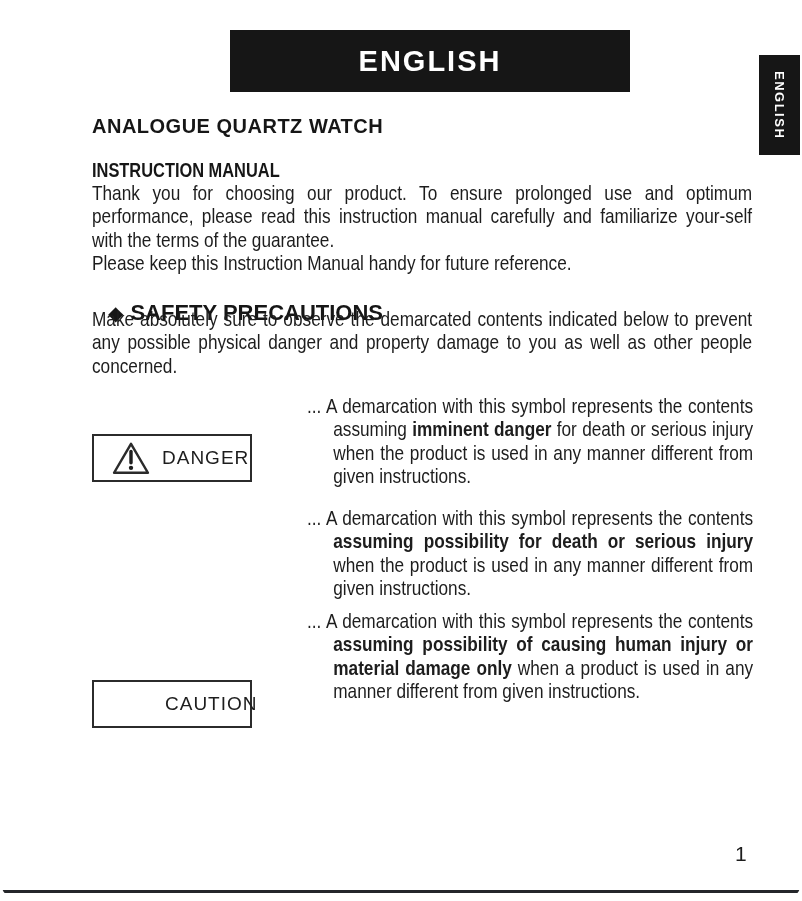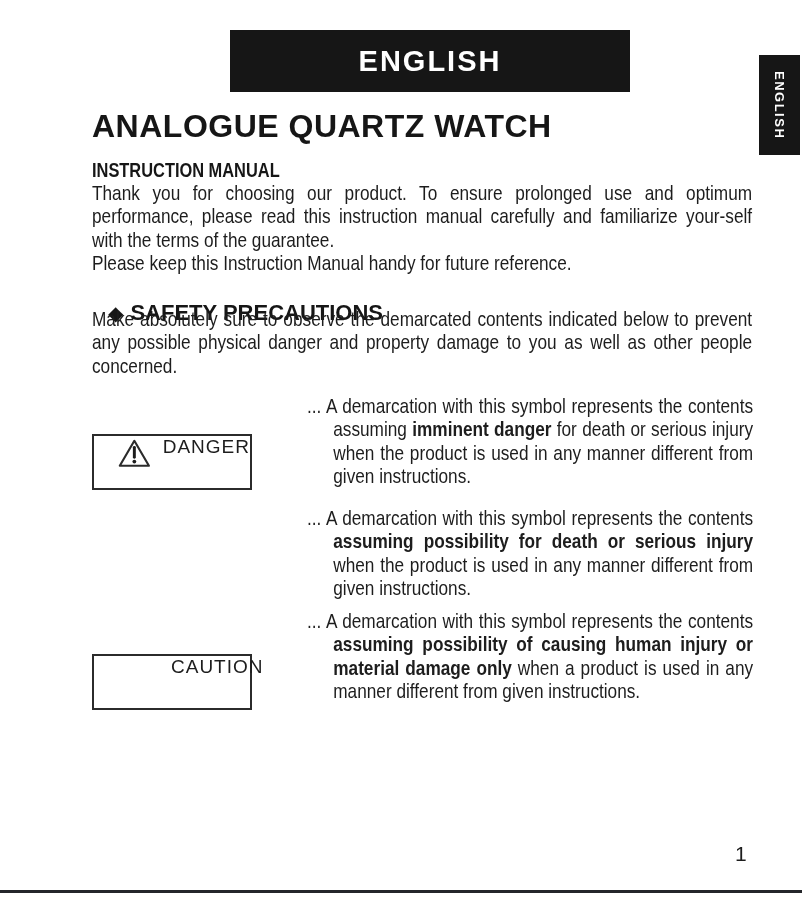--- a/index.html
+++ b/index.html
@@ -4,20 +4,21 @@
 <style>
   html, body { margin: 0; padding: 0; background: #ffffff; }
   .page {
     position: relative;
     width: 802px;
     height: 901px;
     background: #ffffff;
     overflow: hidden;
     font-family: "Liberation Sans", "DejaVu Sans", sans-serif;
     color: #1d1d1d;
+    border-radius: 21px;
   }
   
   .cond { transform: scaleX(0.82); transform-origin: 0 0; }
 
   .header-banner {
     position: absolute; left: 230px; top: 30px;
     width: 400px; height: 62px;
     background: #161616;
     display: flex; align-items: center; justify-content: center;
   }
@@ -29,21 +30,21 @@
     width: 41px; height: 100px;
     background: #161616;
     display: flex; align-items: center; justify-content: center;
   }
   .side-tab-text {
     writing-mode: vertical-rl;
     color: #ffffff; font-weight: bold; font-size: 13px; letter-spacing: 1.5px;
   }
   .title {
     position: absolute; left: 92px; top: 112px; margin: 0;
-    font-size: 32px; font-weight: bold; letter-spacing: 0.5px; line-height: 28px;
+    font-size: 20px; font-weight: bold; letter-spacing: 0.5px; line-height: 28px;
     color: #161616; white-space: nowrap;
   }
   .instr-heading {
     position: absolute; left: 92px; top: 158px; margin: 0;
     font-size: 20px; font-weight: bold; line-height: 24px;
     color: #161616; white-space: nowrap;
   }
   .body-par {
     position: absolute; left: 92px; margin: 0;
     width: 805px; font-size: 21px; line-height: 23.4px;
@@ -55,28 +56,28 @@
   .safety-heading {
     position: absolute; left: 92px; top: 284px; margin: 16px;
     font-size: 22px; font-weight: bold; line-height: 26px;
     color: #161616; white-space: nowrap;
   }
   .safety-heading .diamond { font-size: 20px; margin-right: 7px; }
   .safety-intro { top: 307px; }
 
   .label-box {
     position: absolute; left: 92px;
-    width: 160px; height: 56px; box-sizing: border-box;
+    width: 160px; height: 48px; box-sizing: border-box;
     border: 2px solid #2b2b2b; background: #ffffff;
-    display: flex; 
-    padding-left: 24px;
+    display: flex; align-items: center;
+    padding-left: 18px;
   }
   .box0 { top: 434px; }
   .box1 { top: 543px; }
-  .box2 { top: 654px; gap: 41px; }
+  .box2 { top: 680px; gap: 41px; }
   .label-box .label {
     margin-left: 12px; font-size: 19px; letter-spacing: 1px; color: #1d1d1d;
     white-space: nowrap;
   }
   .tri { display: block; }
 
   .level-text {
     position: absolute; left: 307px; margin: 0;
     width: 512px; padding-left: 32px; text-indent: -32px;
     font-size: 21px; line-height: 23.4px; text-align: justify;

